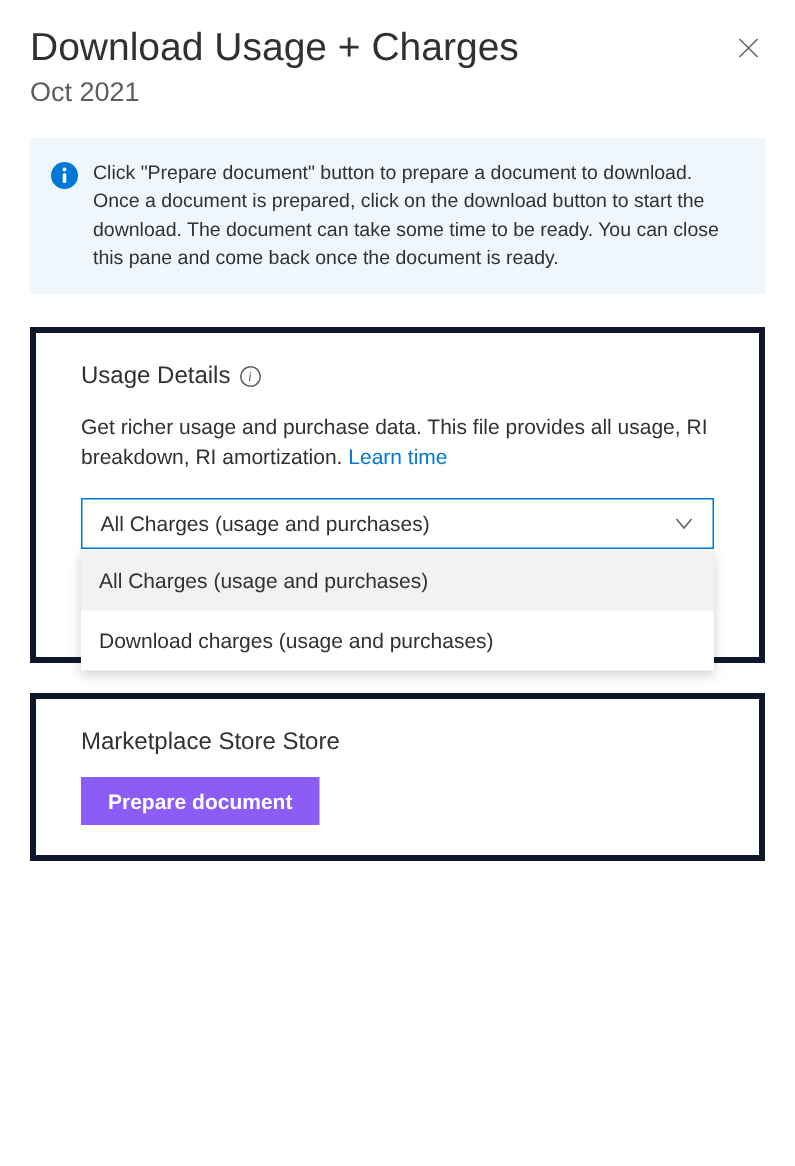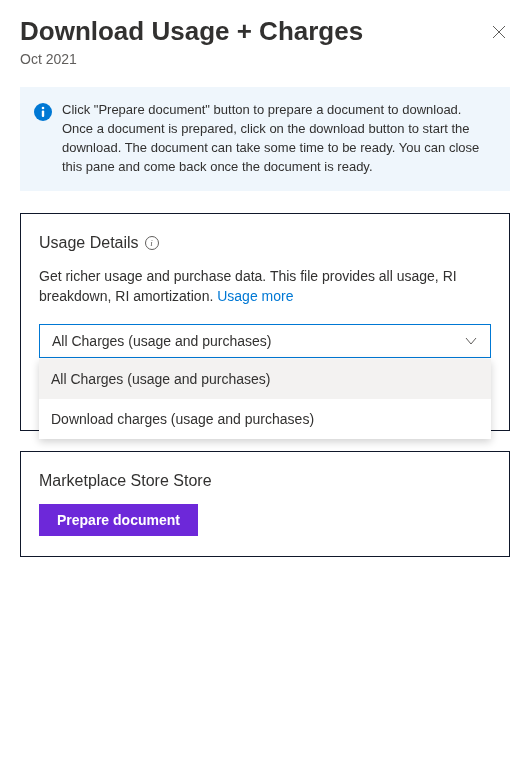--- a/index.html
+++ b/index.html
@@ -16,34 +16,34 @@
       padding: 16px 20px;
     }
     .header {
       display: flex;
       justify-content: space-between;
       align-items: flex-start;
       margin-bottom: 4px;
     }
     .title {
       font-size: 26px;
-      font-weight: 700;
+      font-weight: 400;
       color: #323130;
       line-height: 1.2;
     }
     .close-btn {
       font-size: 18px;
       color: #605e5c;
       cursor: pointer;
       padding: 4px;
       line-height: 1;
       margin-top: 4px;
     }
     .subtitle {
-      font-size: 14px;
+      font-size: 18px;
       color: #605e5c;
       margin-bottom: 20px;
     }
     .info-box {
       background: #eff6fc;
       padding: 14px 16px 14px 14px;
       margin-bottom: 22px;
       display: flex;
       gap: 10px;
       align-items: flex-start;
@@ -51,22 +51,22 @@
     .info-icon-wrap {
       flex-shrink: 0;
       margin-top: 2px;
     }
     .info-text {
       font-size: 13px;
       line-height: 1.45;
       color: #323130;
     }
     .card {
-      border: 1px solid #0f172a;
-      padding: 20px 18px;
+      border: 4px solid #0f172a;
+      padding: 20px 30px;
       margin-bottom: 20px;
     }
     .card-title-row {
       display: flex;
       align-items: center;
       gap: 6px;
       margin-bottom: 14px;
     }
     .card-title {
       font-size: 16px;
@@ -131,21 +131,21 @@
     .dropdown-option {
       padding: 12px 12px;
       font-size: 14px;
       color: #323130;
       cursor: pointer;
     }
     .dropdown-option.selected {
       background: #f3f2f1;
     }
     .primary-btn {
-      background: #6d28d9;
+      background: #8b5cf6;
       color: #fff;
       border: none;
       padding: 8px 18px;
       font-size: 14px;
       font-weight: 600;
       cursor: pointer;
       font-family: inherit;
     }
     .card-usage {
       padding-bottom: 72px;
@@ -175,21 +175,21 @@
   </div>
   <div class="info-text">Click "Prepare document" button to prepare a document to download. Once a document is prepared, click on the download button to start the download. The document can take some time to be ready. You can close this pane and come back once the document is ready.</div>
 </div>
 
 <div class="card card-usage">
   <div class="card-title-row">
     <div class="card-title">Usage Details</div>
     <span class="small-info-icon">i</span>
   </div>
   <div class="card-desc">
-    <span>Get richer usage and purchase data. This file provides all usage, RI breakdown, RI amortization. </span><a class="learn-more">Usage more</a>
+    <span>Get richer usage and purchase data. This file provides all usage, RI breakdown, RI amortization. </span><a class="learn-more">Learn time</a>
   </div>
   <div class="dropdown-wrap">
     <div class="dropdown">
       <span class="dropdown-text">All Charges (usage and purchases)</span>
       <svg class="chevron" viewBox="0 0 14 14">
         <polyline points="2,4 7,10 12,4" fill="none" stroke="#605e5c" stroke-width="1"></polyline>
       </svg>
     </div>
     <div class="dropdown-list">
       <div class="dropdown-option selected">All Charges (usage and purchases)</div>

